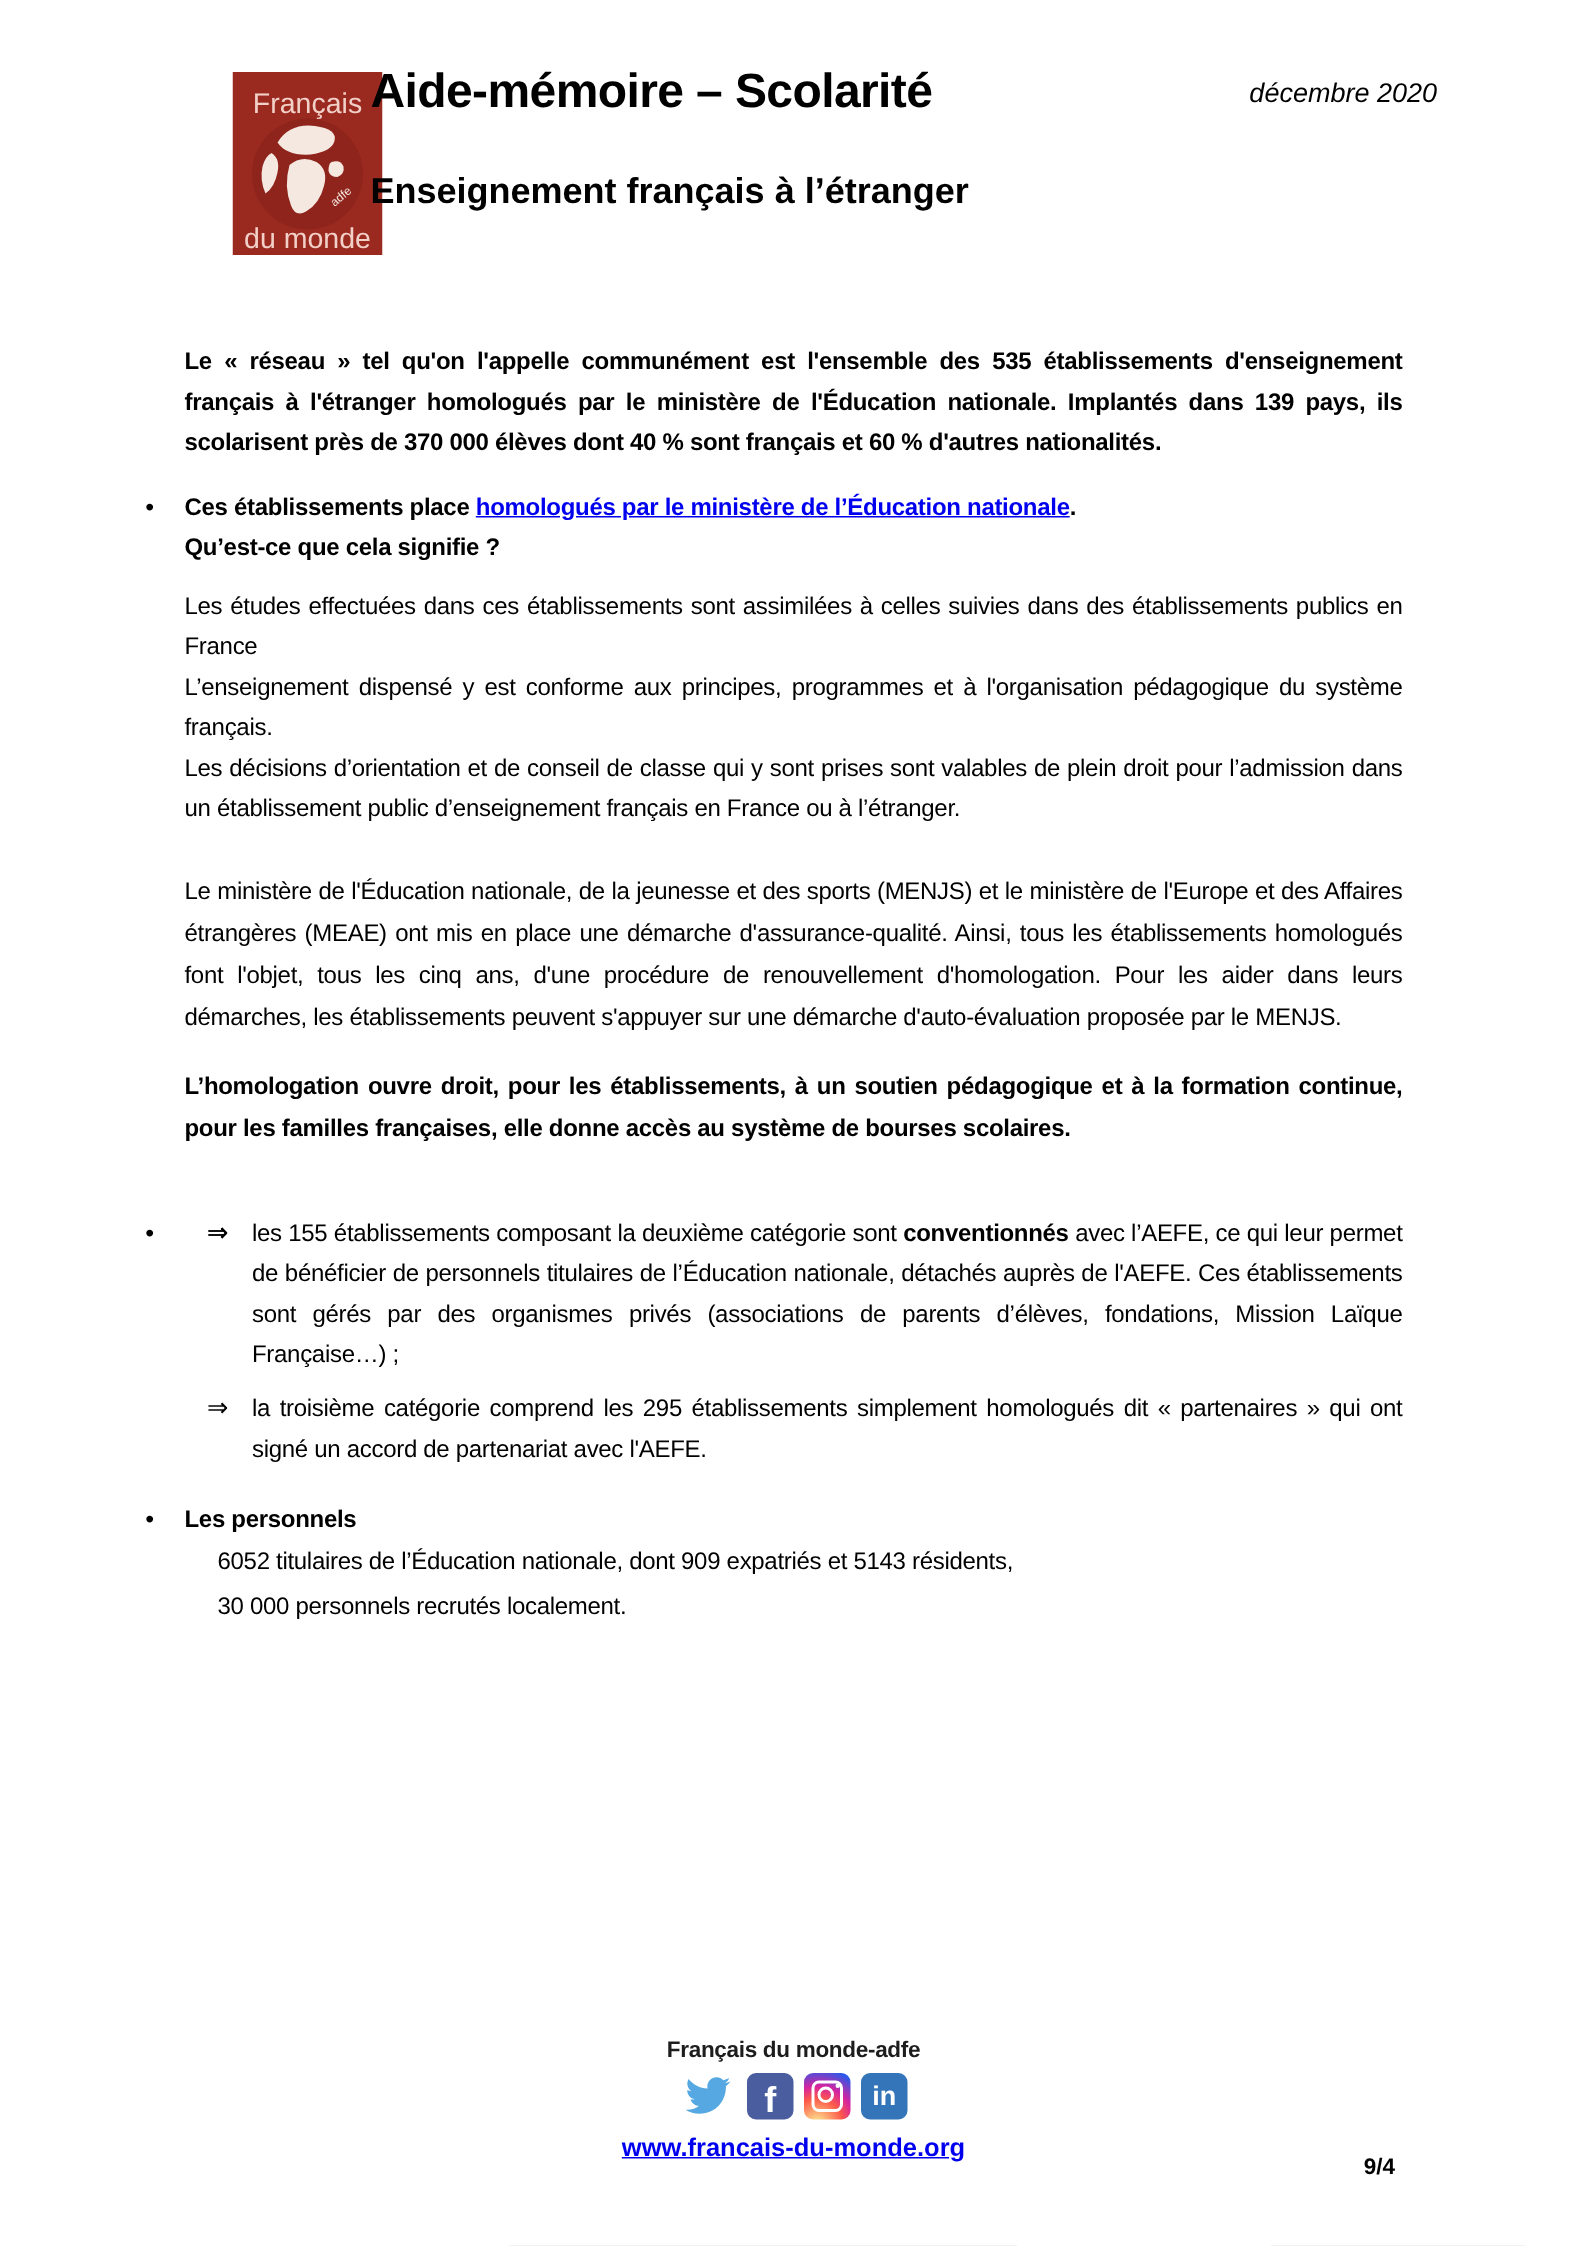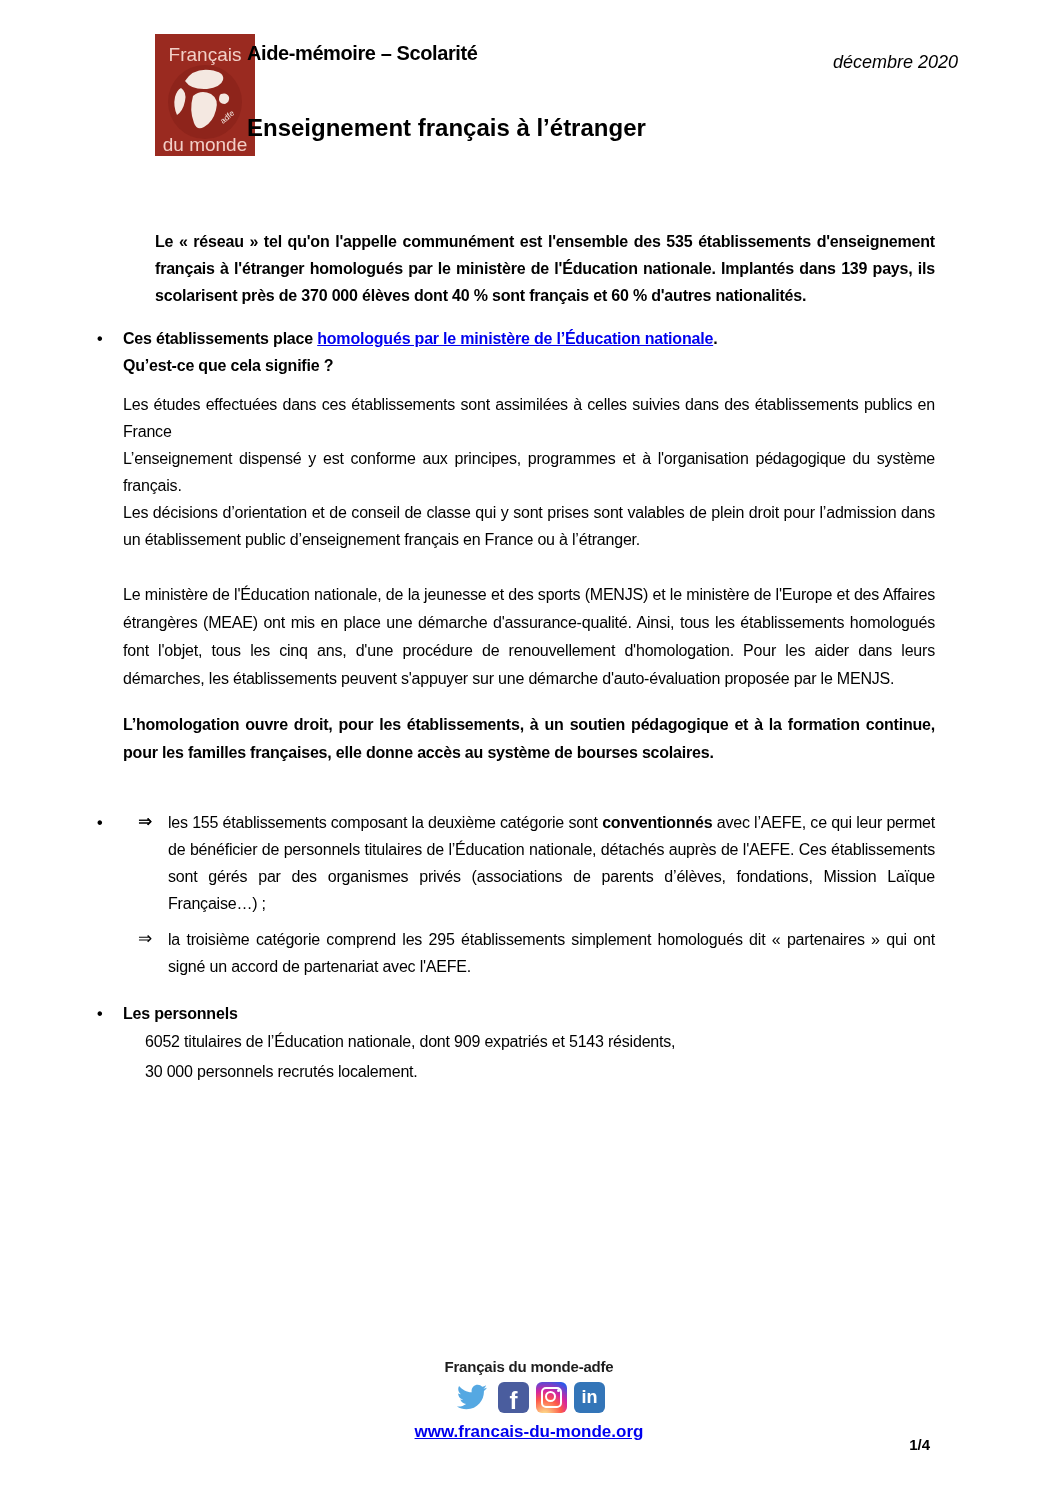--- a/index.html
+++ b/index.html
@@ -3,32 +3,32 @@
 <meta charset="utf-8">
 <style>
   html,body { margin:0; padding:0; background:#e8e8e8; }
   .page {
     position:relative; width:1058px; height:1497px; margin:0 auto;
     background:#ffffff; overflow:hidden;
     font-family:"Liberation Sans", sans-serif; color:#000;
   }
 
   
-  .logo { position:absolute; left:135px; top:34px; width:100px; height:122px;padding-left:20px; }
-  .hdr-title { position:absolute; left:247px; top:42px; font-size:20px; font-weight:bold; letter-spacing:-0.4px; }
+  .logo { position:absolute; left:135px; top:48px; width:100px; height:122px;padding-left:20px; }
+  .hdr-title { position:absolute; left:247px; top:42px; font-size:32px; font-weight:bold; letter-spacing:-0.4px; }
   .hdr-date { position:absolute; right:100px; top:52px; font-size:18px; font-style:italic; }
   .hdr-subtitle { position:absolute; left:247px; top:114px; font-size:24px; font-weight:bold; }
 
   
   .main {
     position:absolute; left:123px; top:228px; width:812px;
     font-size:16px; line-height:27px; letter-spacing:-0.2px; text-align:justify;
   }
   .bold { font-weight:bold; }
-  #intro { font-weight:bold; margin-bottom:16px;margin-left:32px; }
+  #intro { font-weight:bold; margin-bottom:16px; }
 
   .b-item { position:relative; }
   .b-item .bmark { position:absolute; left:-26px; top:0; font-weight:bold; }
   #b1 { font-weight:bold; margin-bottom:12px; }
   #pa { margin-bottom:28px; }
   #pb { line-height:28px; margin-bottom:18px; }
   #pc { line-height:28px; font-weight:bold; margin-bottom:42px; }
   #b2 { font-weight:bold; margin-bottom:12px; }
 
   .arrow-item { position:relative; padding-left:45px; margin-bottom:9px; }
@@ -142,15 +142,15 @@
       </div>
       <div class="sicon li">
         <span>in</span>
       </div>
     </div>
     <div class="f-url">
       <a class="link">www.francais-du-monde.org</a>
     </div>
   </div>
 
-  <div class="page-num">1/4</div>
+  <div class="page-num">9/4</div>
 
 </div>
 
 </body></html>

